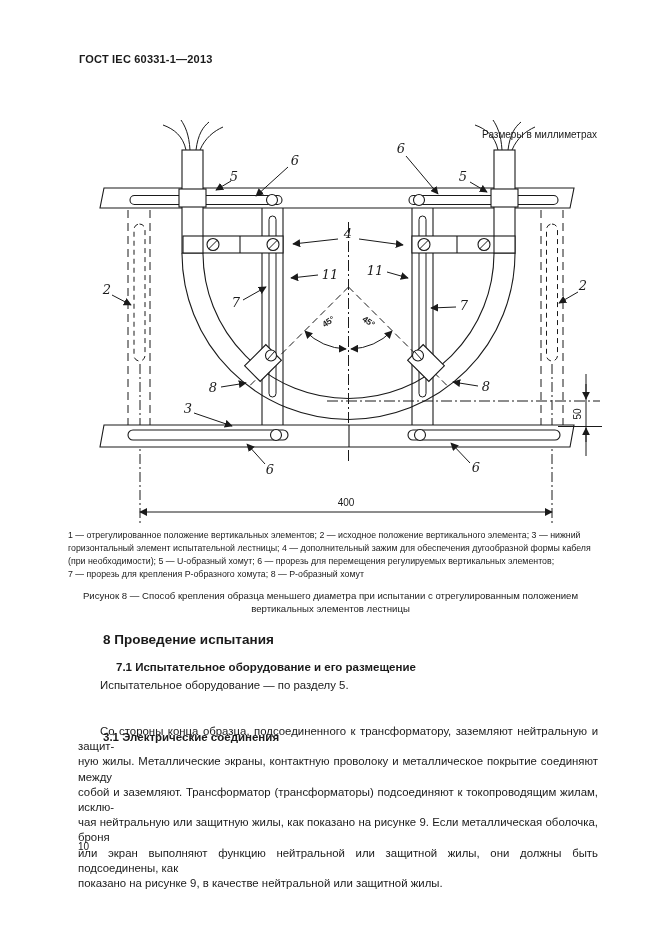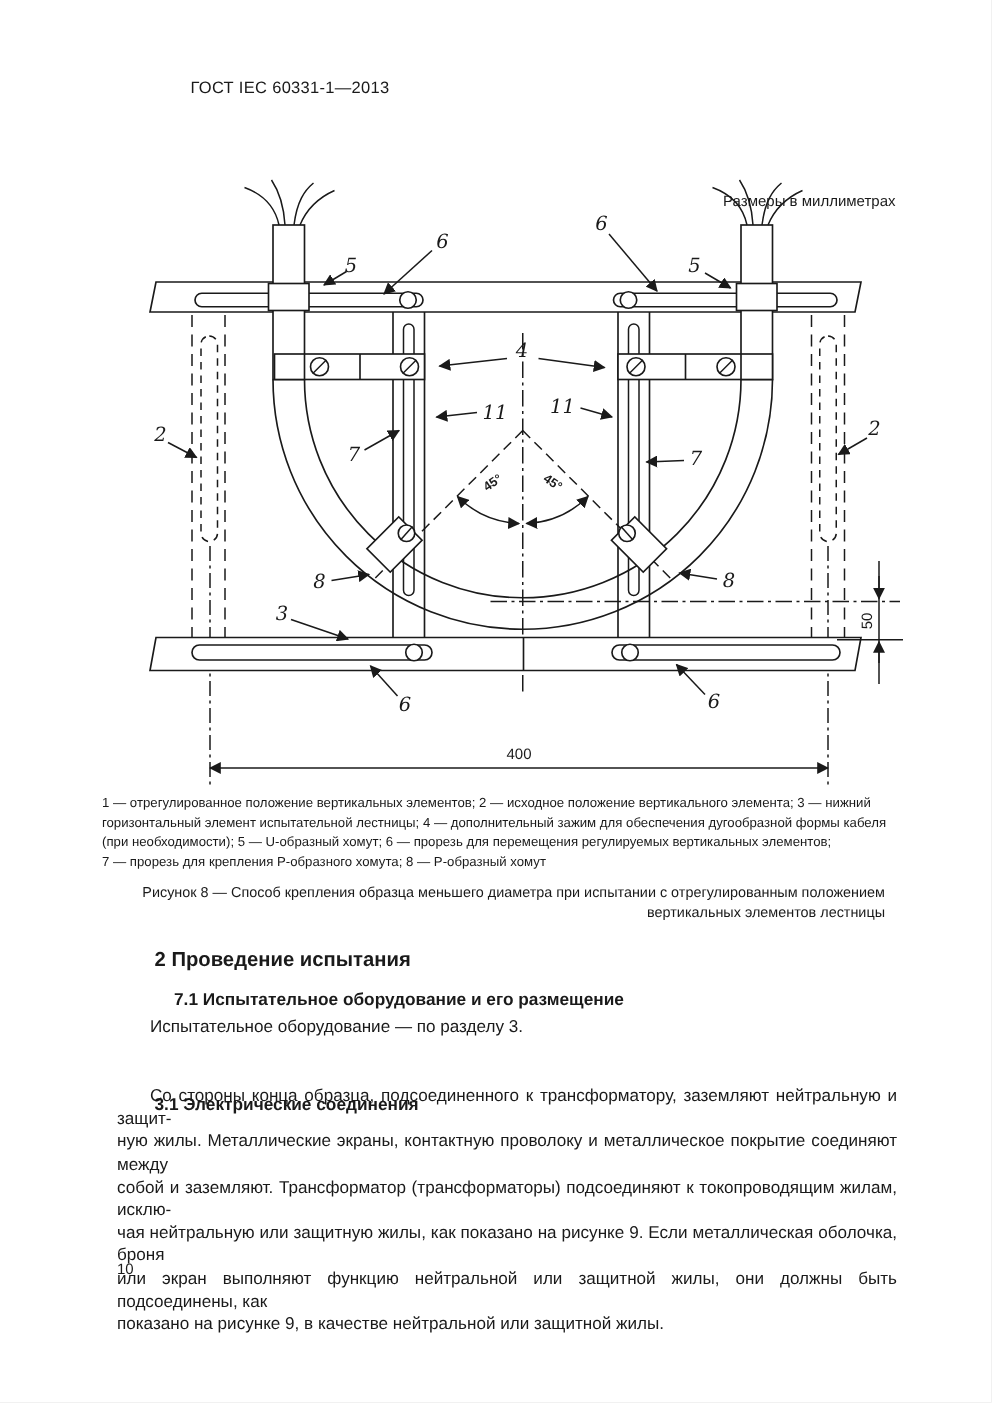--- a/index.html
+++ b/index.html
@@ -2,29 +2,29 @@
 <html lang="ru"><head>
 <meta charset="utf-8">
 <style>
   html,body{margin:0;padding:0;background:#e8e8e8;}
   .page{
     position:relative;width:661px;height:935px;background:#ffffff;
     font-family:"Liberation Sans",sans-serif;color:#1a1a1a;overflow:hidden;
     margin:0 auto;
   }
   .abs{position:absolute;}
-  .doc-header{top:53px;left:79px;font-size:11px;font-weight:normal;letter-spacing:.2px;margin-left:48px;}
+  .doc-header{top:53px;left:79px;font-size:11px;font-weight:bold;letter-spacing:.2px;}
   .dim-note{top:93px;left:78px;width:519px;text-align:right;font-size:10px;margin-top:36px;}
   .figure-svg{top:110px;left:0;}
   .legend{
     top:529px;left:68px;width:526px;text-align:left;
     font-size:8.8px;line-height:13px;white-space:pre-line;
   }
   .caption{
-    top:589px;left:71px;width:519px;text-align:right;
+    top:589px;left:71px;width:519px;text-align:center;
     font-size:9.6px;line-height:13px;white-space:pre-line;
   }
   .h7{top:632px;left:103px;font-size:13.5px;font-weight:bold;}
   .h71{top:661px;left:116px;font-size:11.5px;font-weight:bold;}
   .body-text{
     left:78px;width:520px;font-size:11.4px;line-height:15.2px;
     text-align:justify;white-space:pre-line;text-indent:22px;
   }
   .p71a{top:678px;}
   .p71b{top:693px;}
@@ -214,23 +214,23 @@
     </g>
   </svg>
 
   <div class="abs legend">1 — отрегулированное положение вертикальных элементов; 2 — исходное положение вертикального элемента; 3 — нижний
 горизонтальный элемент испытательной лестницы; 4 — дополнительный зажим для обеспечения дугообразной формы кабеля
 (при необходимости); 5 — U-образный хомут; 6 — прорезь для перемещения регулируемых вертикальных элементов;
 7 — прорезь для крепления Р-образного хомута; 8 — Р-образный хомут</div>
   <div class="abs caption">Рисунок 8 — Способ крепления образца меньшего диаметра при испытании с отрегулированным положением
 вертикальных элементов лестницы</div>
 
-  <div class="abs h7">2 Проведение испытания</div>
+  <div class="abs h7">8 Проведение испытания</div>
   <div class="abs h71">7.1 Испытательное оборудование и его размещение</div>
-  <div class="abs body-text p71a">Испытательное оборудование — по разделу 3.</div>
+  <div class="abs body-text p71a">Испытательное оборудование — по разделу 5.</div>
   <div class="abs h72">3.1 Электрические соединения</div>
   <div class="abs body-text p72">Со стороны конца образца, подсоединенного к трансформатору, заземляют нейтральную и защит-
 ную жилы. Металлические экраны, контактную проволоку и металлическое покрытие соединяют между
 собой и заземляют. Трансформатор (трансформаторы) подсоединяют к токопроводящим жилам, исклю-
 чая нейтральную или защитную жилы, как показано на рисунке 9. Если металлическая оболочка, броня
 или экран выполняют функцию нейтральной или защитной жилы, они должны быть подсоединены, как
 показано на рисунке 9, в качестве нейтральной или защитной жилы.</div>
 
   <div class="abs page-number">10</div>
 </div>

